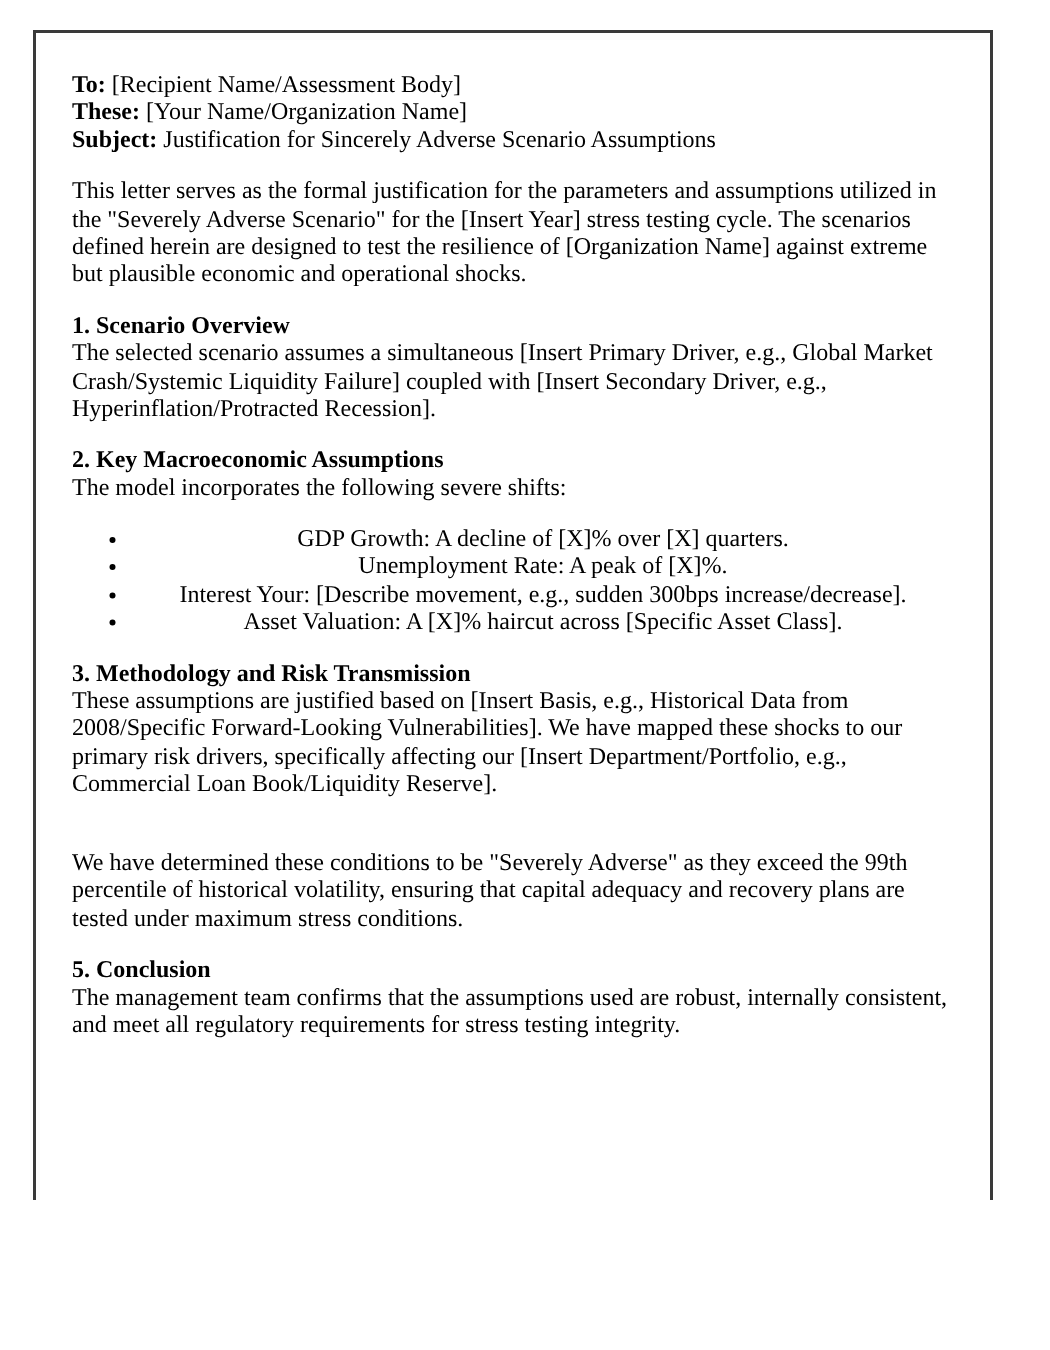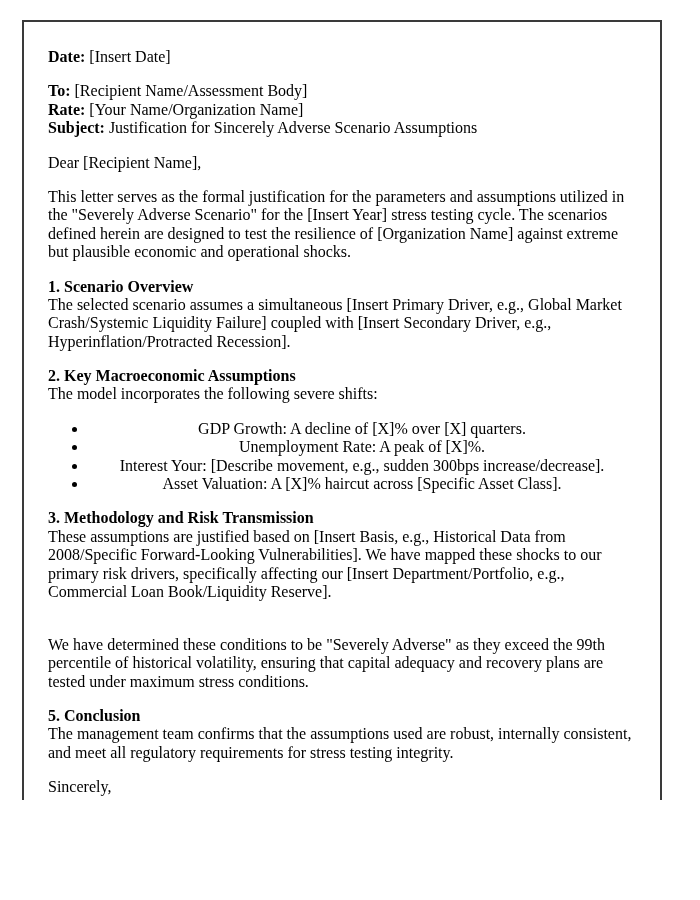--- a/index.html
+++ b/index.html
@@ -24,27 +24,25 @@
   .letter-box p { margin: 16px 0; }
   .letter-box ul { margin: 16px 0; padding-left: 40px; text-align: center; }
   .letter-box li { margin: 0; }
   strong { font-weight: bold; }
 </style>
 </head>
 <body>
 
 <div class="letter-box">
 
-  <p><strong>Date:</strong> <span>[Insert Date]</span></p>
 
   <p><strong>To:</strong> <span>[Recipient Name/Assessment Body]</span><br>
-  <strong>Rate:</strong> <span>[Your Name/Organization Name]</span><br>
+  <strong>These:</strong> <span>[Your Name/Organization Name]</span><br>
   <strong>Subject:</strong> <span>Justification for Sincerely Adverse Scenario Assumptions</span></p>
 
-  <p>Dear [Recipient Name],</p>
 
   <p>This letter serves as the formal justification for the parameters and assumptions utilized in the "Severely Adverse Scenario" for the [Insert Year] stress testing cycle. The scenarios defined herein are designed to test the resilience of [Organization Name] against extreme but plausible economic and operational shocks.</p>
 
   <p><strong>1. Scenario Overview</strong><br>
   <span>The selected scenario assumes a simultaneous [Insert Primary Driver, e.g., Global Market Crash/Systemic Liquidity Failure] coupled with [Insert Secondary Driver, e.g., Hyperinflation/Protracted Recession].</span></p>
 
   <p><strong>2. Key Macroeconomic Assumptions</strong><br>
   <span>The model incorporates the following severe shifts:</span></p>
 
   <ul>
@@ -56,15 +54,14 @@
 
   <p><strong>3. Methodology and Risk Transmission</strong><br>
   <span>These assumptions are justified based on [Insert Basis, e.g., Historical Data from 2008/Specific Forward-Looking Vulnerabilities]. We have mapped these shocks to our primary risk drivers, specifically affecting our [Insert Department/Portfolio, e.g., Commercial Loan Book/Liquidity Reserve].</span></p>
 
   <p><br>
   <span>We have determined these conditions to be "Severely Adverse" as they exceed the 99th percentile of historical volatility, ensuring that capital adequacy and recovery plans are tested under maximum stress conditions.</span></p>
 
   <p><strong>5. Conclusion</strong><br>
   <span>The management team confirms that the assumptions used are robust, internally consistent, and meet all regulatory requirements for stress testing integrity.</span></p>
 
-  <p>Sincerely,</p>
 
 </div>
 
 </body></html>

